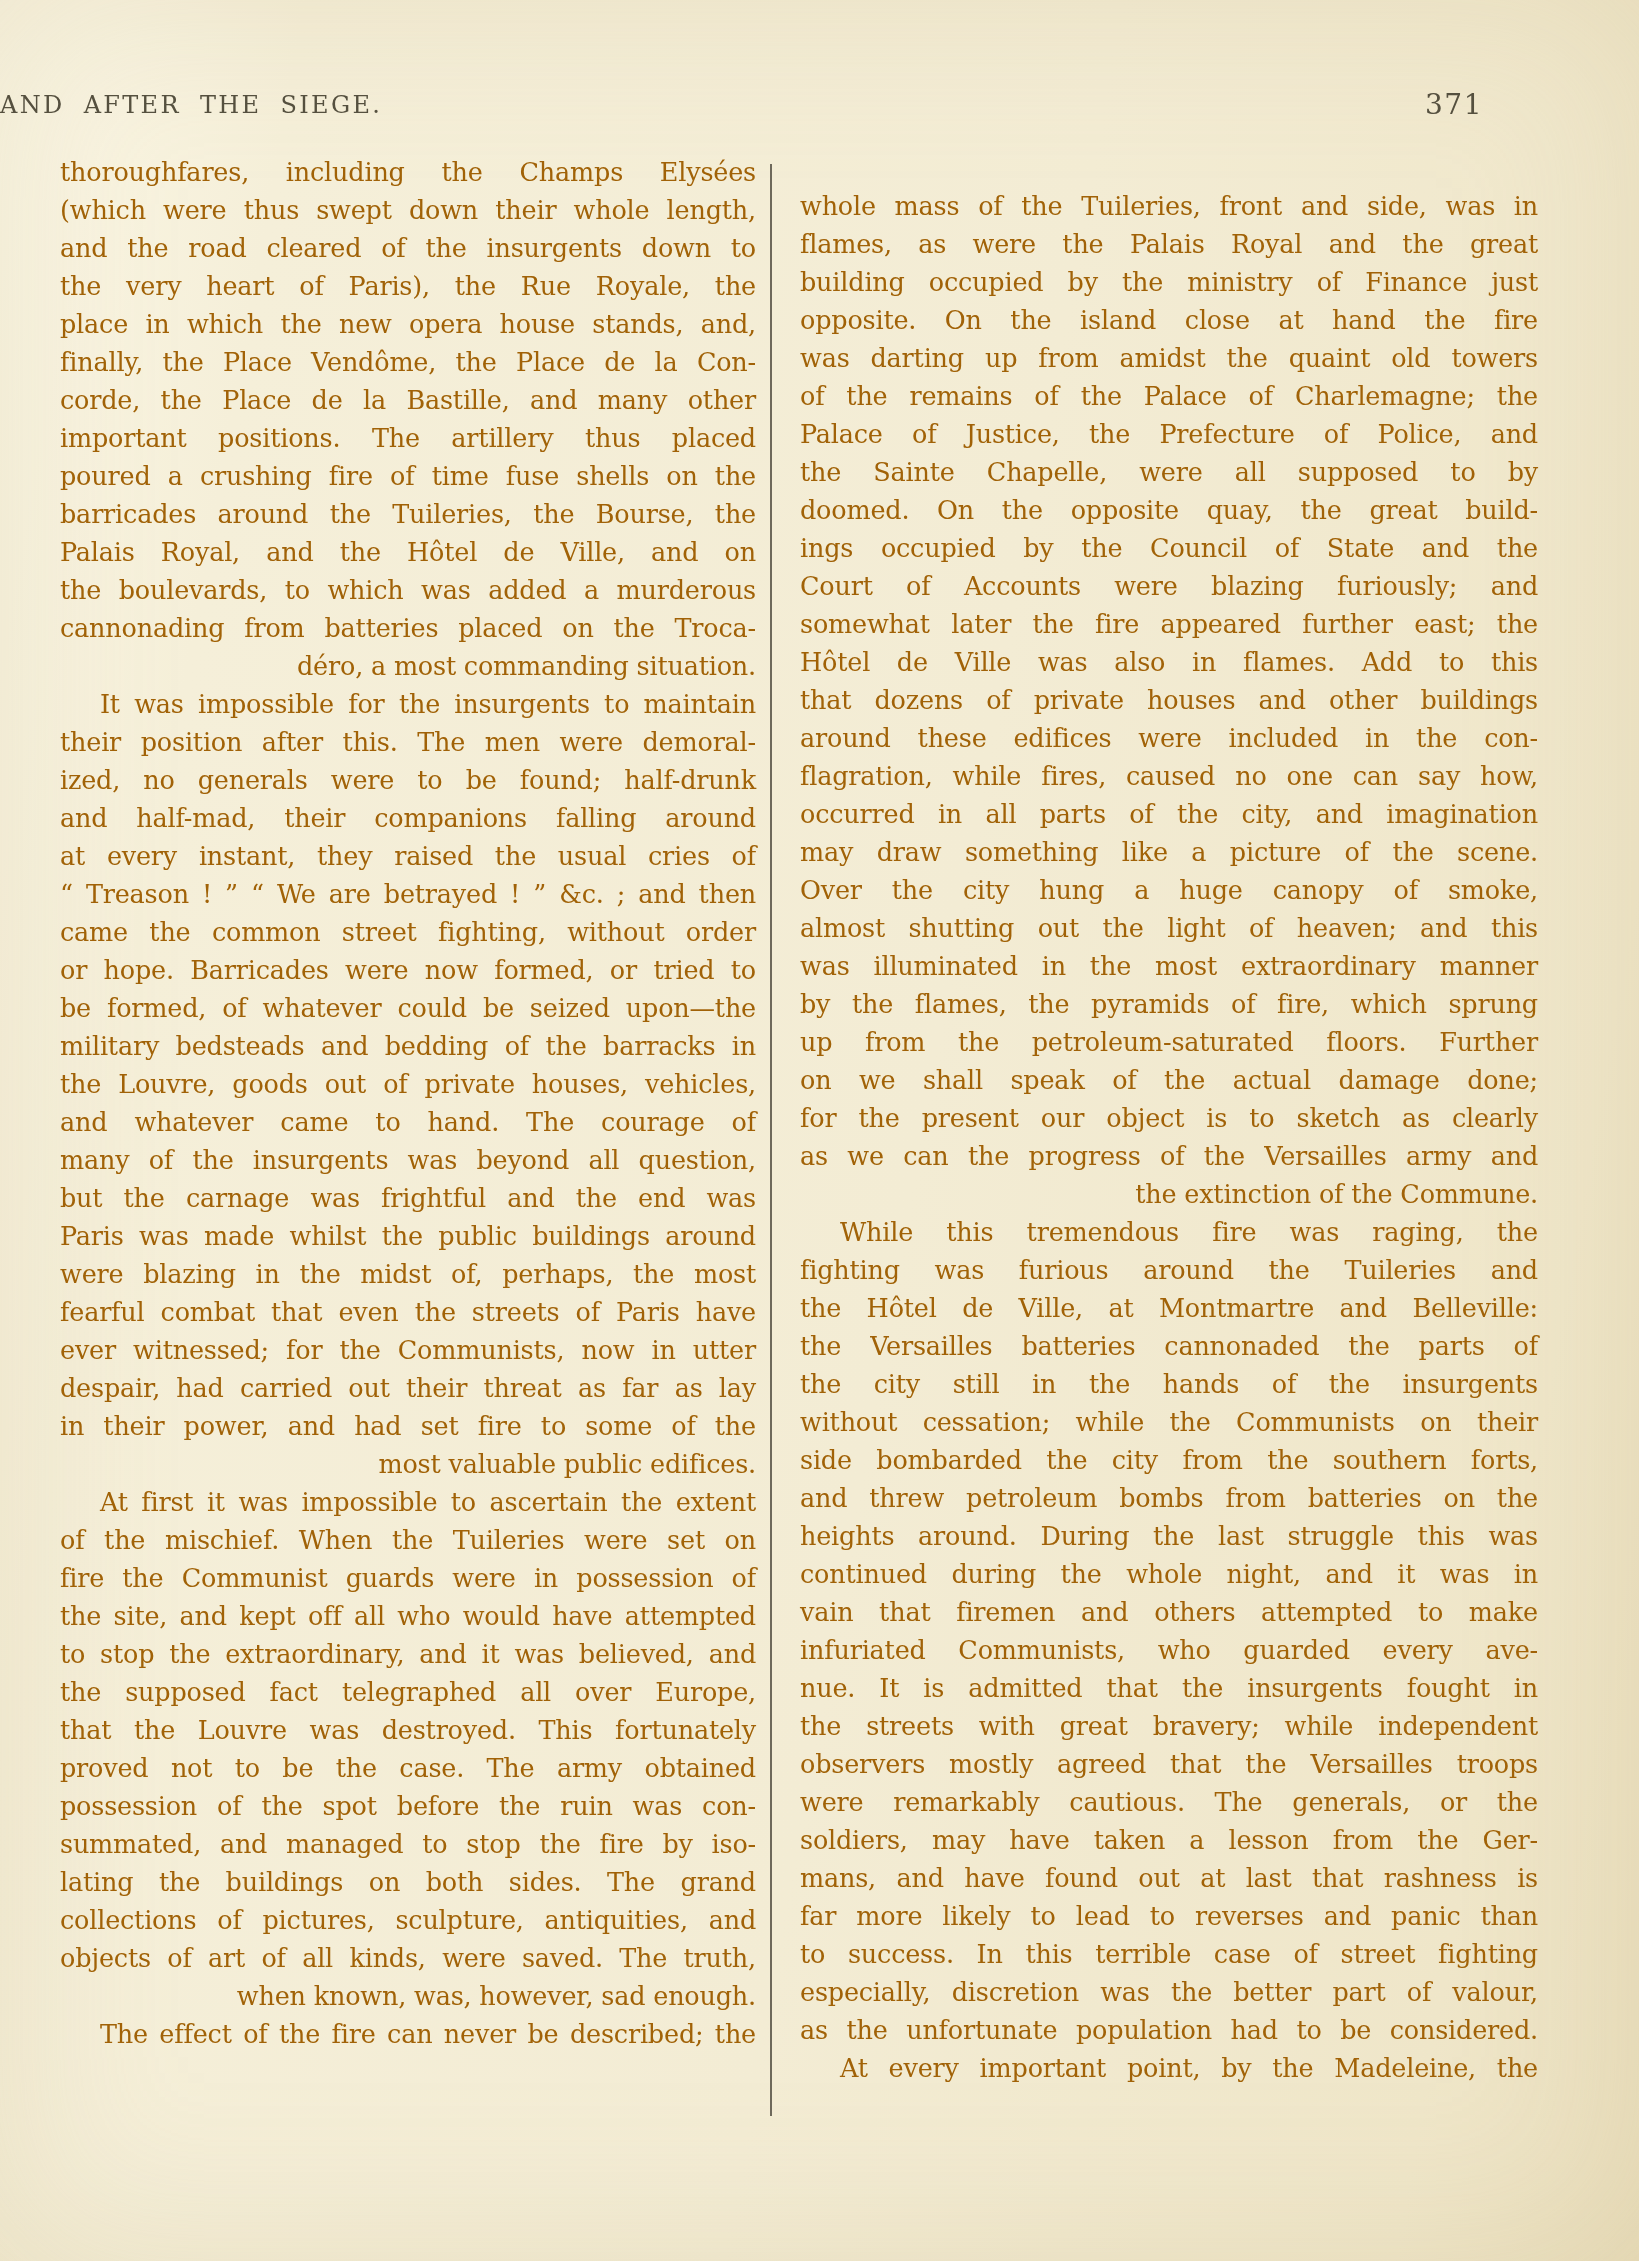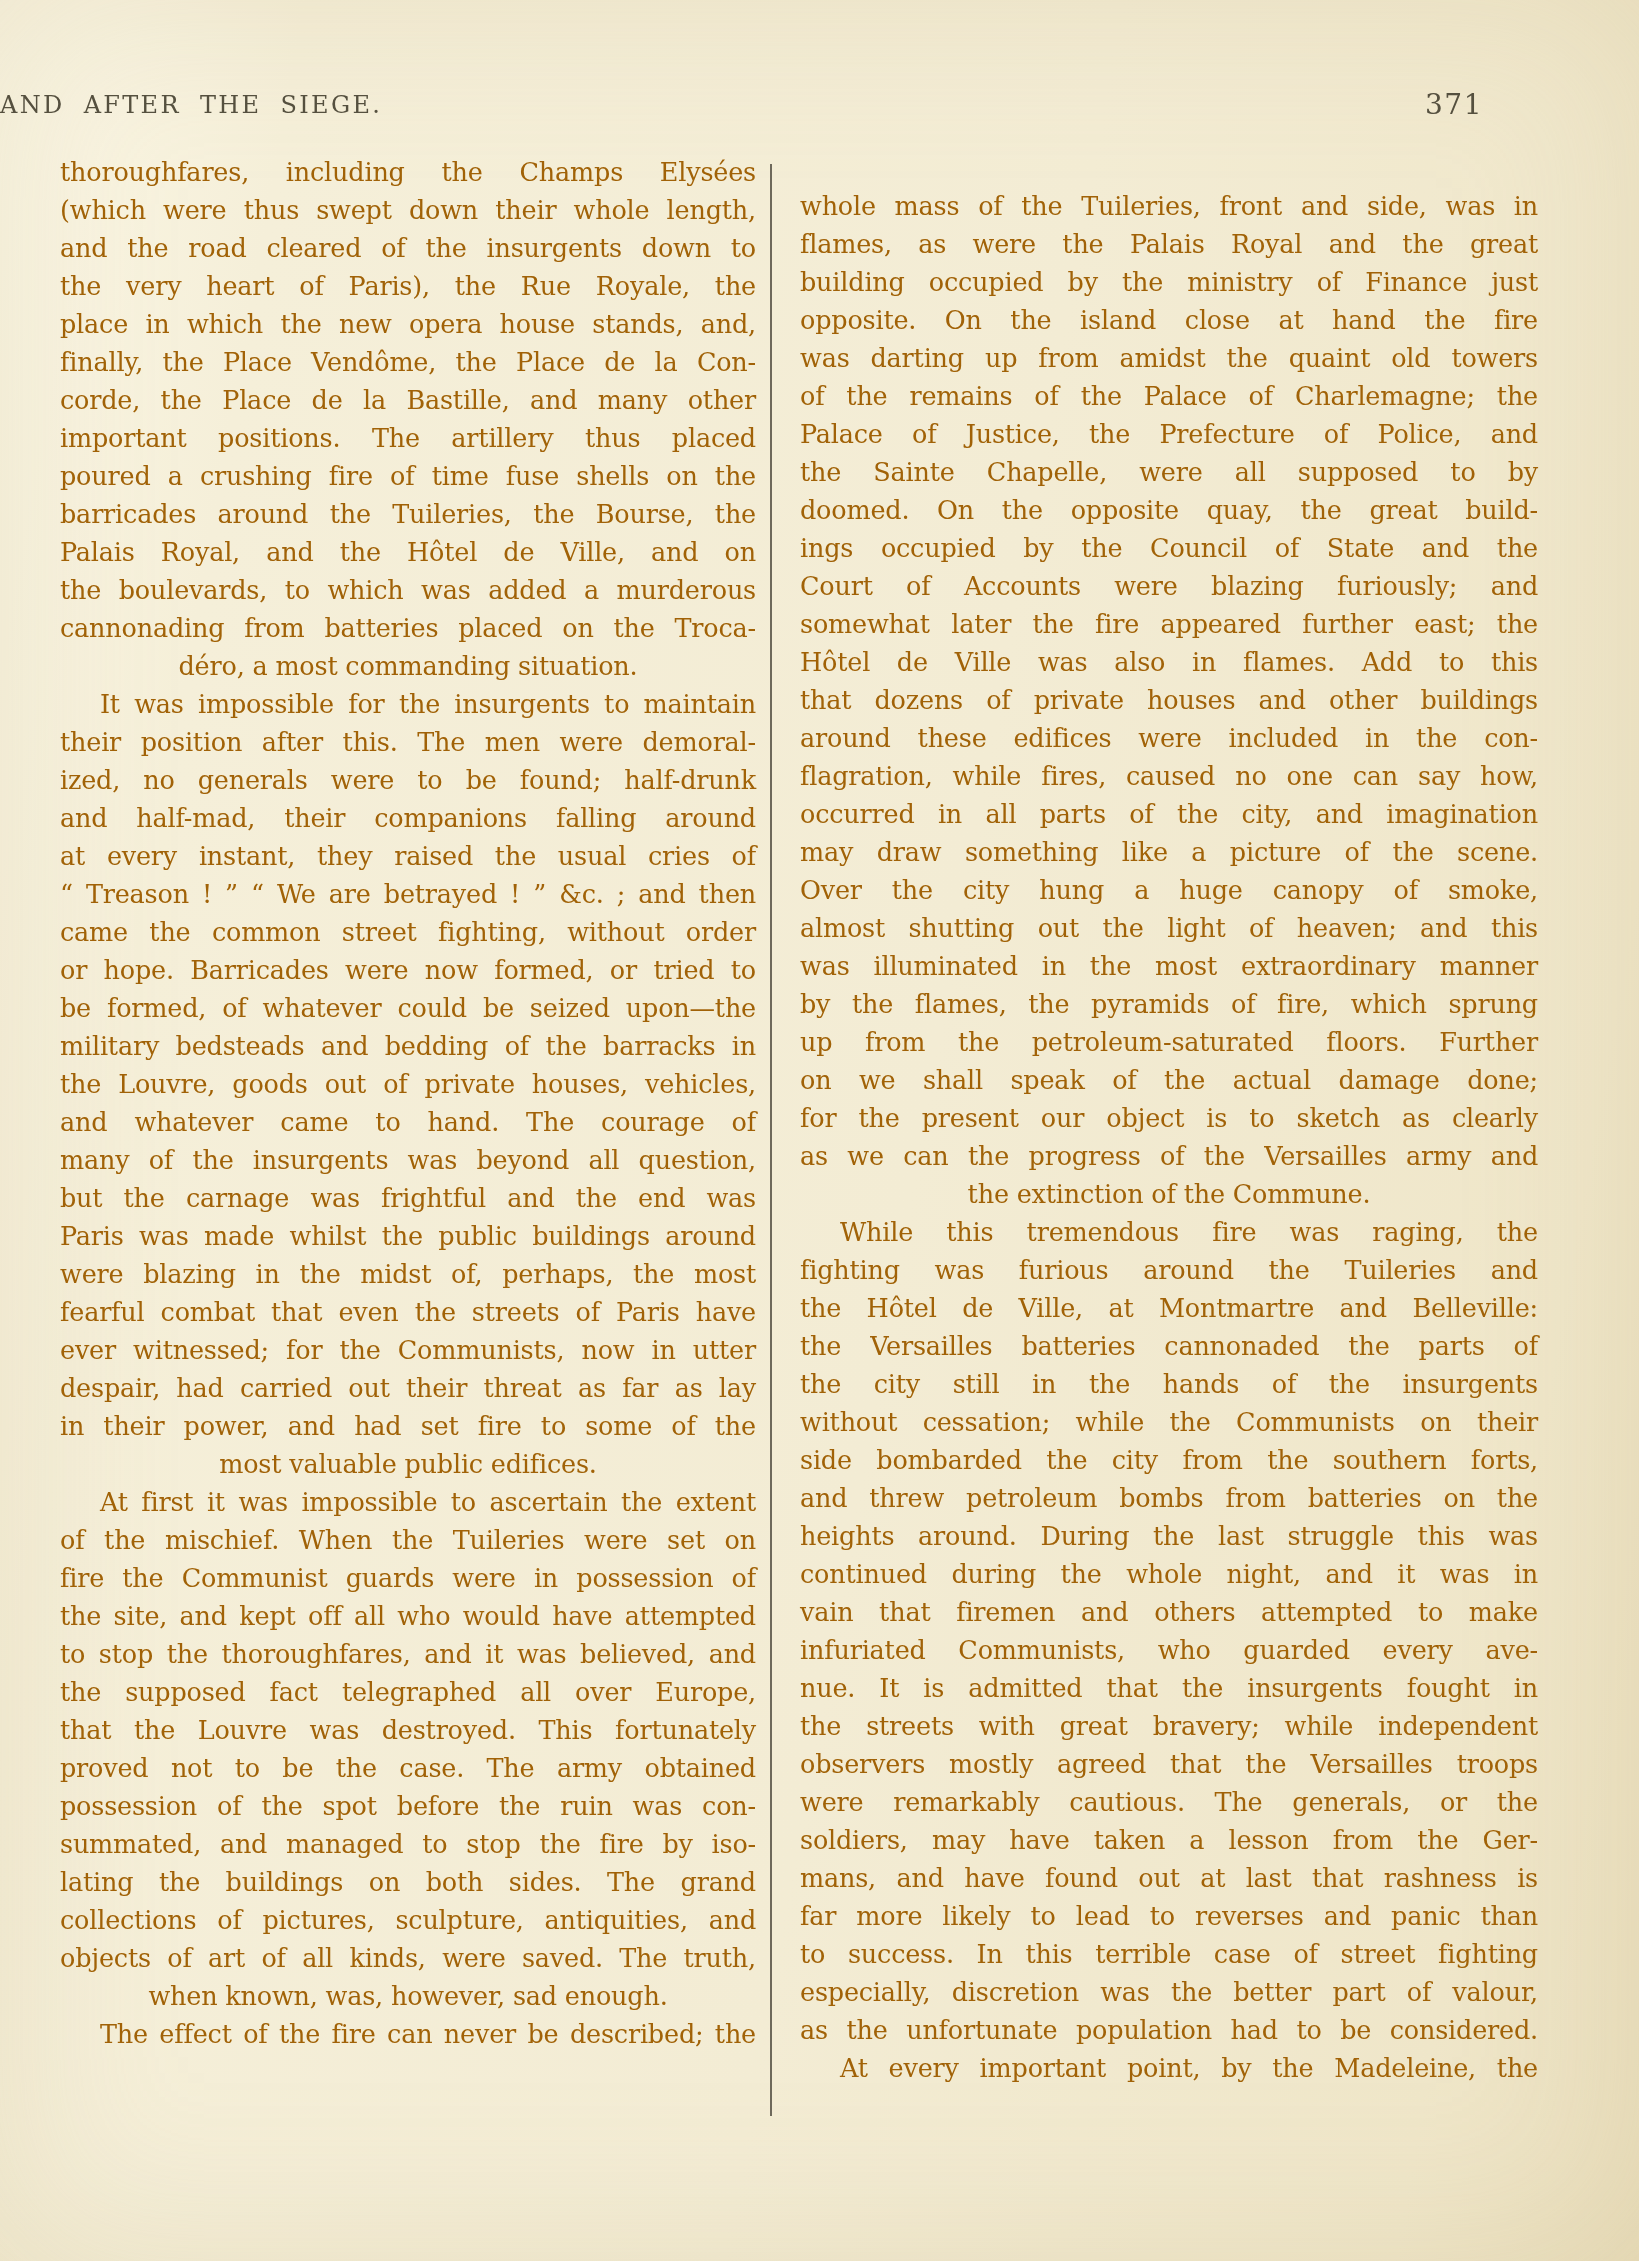--- a/index.html
+++ b/index.html
@@ -28,21 +28,21 @@
   }
   .col-left{left:60px;width:696px;}
   .col-right{left:800px;width:738px;margin-top:34px;}
   .divider{
     position:absolute;left:770px;top:164px;width:1.5px;height:1952px;
     background:#6e695b;
   }
   .line{height:38px;white-space:normal;}
   .line.j{text-align:justify;text-align-last:justify;}
   .line.js{text-align:justify;text-align-last:justify;padding-left:40px;}
-  .line.e{text-align:center;}
+  .line.e{text-align:right;}
 </style>
 </head>
 <body>
 
 <div class="vignette"></div>
 
 <div class="running-head">AND AFTER THE SIEGE.</div>
 
 <div class="page-number">371</div>
 
@@ -79,21 +79,21 @@
     <div class="line j">were blazing in the midst of, perhaps, the most</div>
     <div class="line j">fearful combat that even the streets of Paris have</div>
     <div class="line j">ever witnessed; for the Communists, now in utter</div>
     <div class="line j">despair, had carried out their threat as far as lay</div>
     <div class="line j">in their power, and had set fire to some of the</div>
     <div class="line e">most valuable public edifices.</div>
     <div class="line js">At first it was impossible to ascertain the extent</div>
     <div class="line j">of the mischief.  When the Tuileries were set on</div>
     <div class="line j">fire the Communist guards were in possession of</div>
     <div class="line j">the site, and kept off all who would have attempted</div>
-    <div class="line j">to stop the thoroughfares, and it was believed, and</div>
+    <div class="line j">to stop the extraordinary, and it was believed, and</div>
     <div class="line j">the supposed fact telegraphed all over Europe,</div>
     <div class="line j">that the Louvre was destroyed.  This fortunately</div>
     <div class="line j">proved not to be the case.  The army obtained</div>
     <div class="line j">possession of the spot before the ruin was con-</div>
     <div class="line j">summated, and managed to stop the fire by iso-</div>
     <div class="line j">lating the buildings on both sides.  The grand</div>
     <div class="line j">collections of pictures, sculpture, antiquities, and</div>
     <div class="line j">objects of art of all kinds, were saved.  The truth,</div>
     <div class="line e">when known, was, however, sad enough.</div>
     <div class="line js">The effect of the fire can never be described; the</div>

